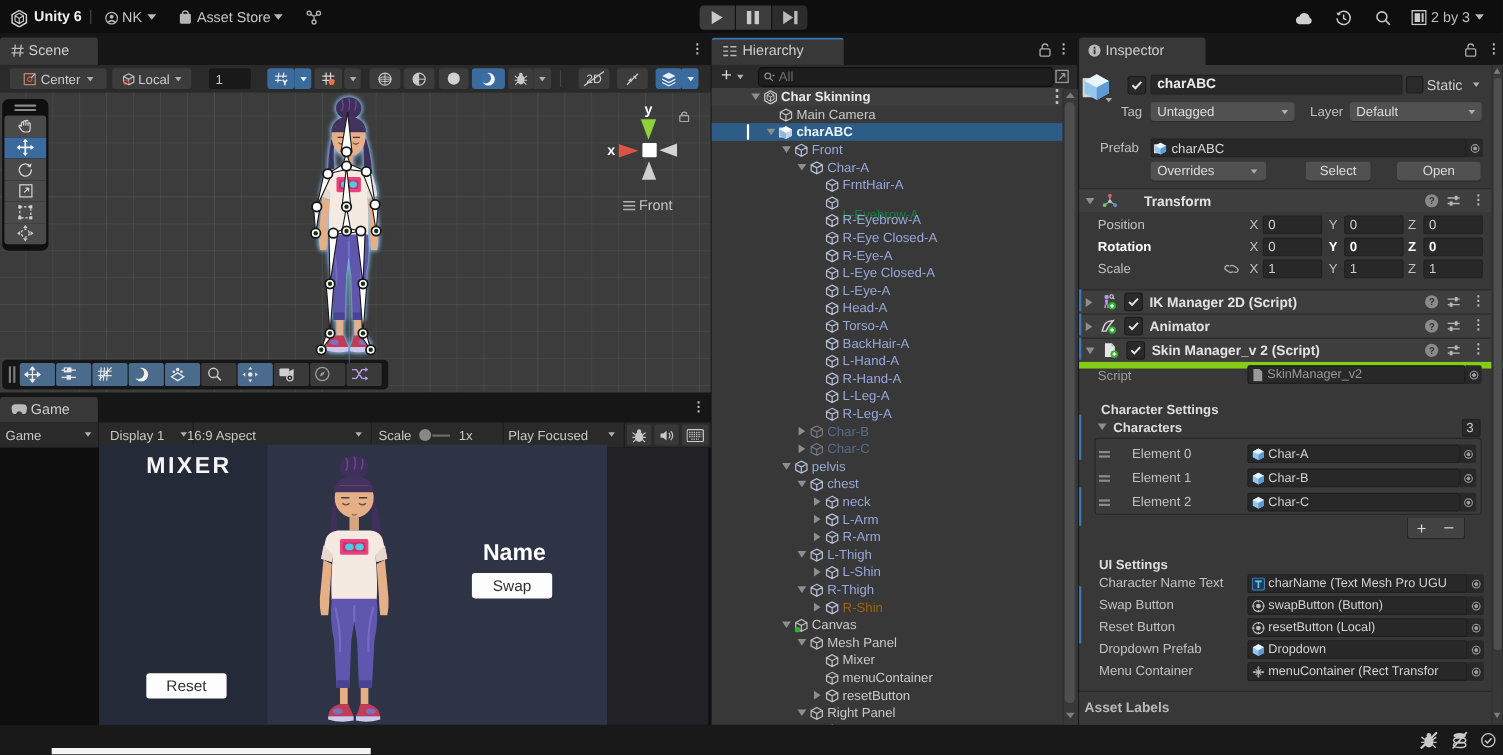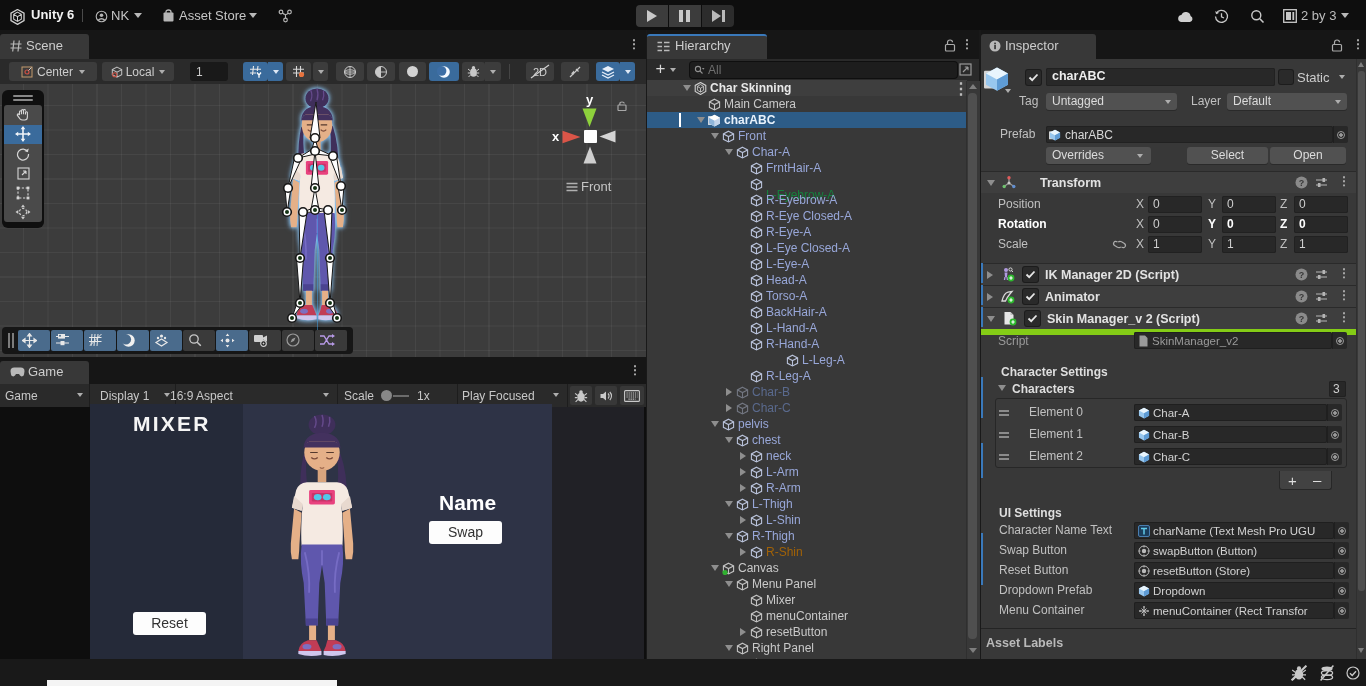--- a/index.html
+++ b/index.html
@@ -668,21 +668,21 @@
       <span class="lab" style="color:#98a7d9;">L-Hand-A</span>
     </div>
     <div class="hrow" style="top:336px;">
       <div style="width:89px;flex:none;"></div>
       <div class="arrslot"></div>
       <svg class="ico" viewBox="0 0 13 13">
         <use href="#cubep"></use>
       </svg>
       <span class="lab" style="color:#98a7d9;">R-Hand-A</span>
     </div>
-    <div class="hrow" style="top:352px;padding-left:36px;">
+    <div class="hrow" style="top:352px;">
       <div style="width:89px;flex:none;"></div>
       <div class="arrslot"></div>
       <svg class="ico" viewBox="0 0 13 13">
         <use href="#cubep"></use>
       </svg>
       <span class="lab" style="color:#98a7d9;">L-Leg-A</span>
     </div>
     <div class="hrow" style="top:368px;">
       <div style="width:89px;flex:none;"></div>
       <div class="arrslot"></div>
@@ -813,21 +813,21 @@
       <span class="lab" style="color:#c9c9c9;">Canvas</span>
     </div>
     <div class="hrow" style="top:576px;">
       <div style="width:75px;flex:none;"></div>
       <div class="arrslot">
         <span class="tdown"></span>
       </div>
       <svg class="ico" viewBox="0 0 13 13">
         <use href="#cubeg"></use>
       </svg>
-      <span class="lab" style="color:#c9c9c9;">Menu Panel</span>
+      <span class="lab" style="color:#c9c9c9;">Mesh Panel</span>
     </div>
     <div class="hrow" style="top:592px;">
       <div style="width:89px;flex:none;"></div>
       <div class="arrslot"></div>
       <svg class="ico" viewBox="0 0 13 13">
         <use href="#cubeg"></use>
       </svg>
       <span class="lab" style="color:#c9c9c9;">Mixer</span>
     </div>
     <div class="hrow" style="top:608px;">
@@ -911,21 +911,21 @@
     <div class="ilab" style="left:1000px;top:127px;">Prefab</div>
     <div class="ifield" style="left:1046px;top:126px;width:287px;height:17px;display:flex;align-items:center;">
       <svg style="margin-left:3px" width="12" height="12" viewBox="0 0 13 13">
         <rect x="0" y="2.4" width="5.5" height="8.8" fill="#d5d5d5" rx="0.5"></rect>
         <use href="#cubebf"></use>
       </svg>
       <span style="margin-left:4px;color:#d8d8d8;">charABC</span>
     </div>
     <div class="pip abs" style="left:1333px;top:126px;height:17px;background:#282828;border-radius:0 2px 2px 0;"></div>
     <div class="ddl" style="left:1046px;top:147px;width:105px;height:17px;"><span style="margin-left:6px;line-height:17px;">Overrides</span><span class="dar2" style="position:absolute;right:8px;top:7px;"></span></div>
-    <div class="ddl" style="left:1187px;top:147px;width:81px;height:17px;text-align:center;line-height:17px;">Select</div>
+    <div class="ddl" style="left:1187px;top:147px;width:59px;height:17px;text-align:center;line-height:17px;">Select</div>
     <div class="ddl" style="left:1270px;top:147px;width:76px;height:17px;text-align:center;line-height:17px;">Open</div>
     <div class="chead" style="top:171px;">
       <span class="tdown" style="margin-left:6px;"></span>
       <svg style="margin-left:7px" width="14" height="14" viewBox="0 0 14 14">
         <path d="M7 7 L7 1.5 M7 7 L2 10.5 M7 7 L12 10.5" stroke="#9a9a9a" stroke-width="1.3"></path>
         <circle cx="7" cy="1.8" r="1.7" fill="#e25c5c"></circle>
         <circle cx="2.2" cy="10.5" r="1.7" fill="#6fc26f"></circle>
         <circle cx="11.8" cy="10.5" r="1.7" fill="#628fd0"></circle>
         <circle cx="7" cy="7" r="1.5" fill="#c8c8c8"></circle>
       </svg>
@@ -1114,21 +1114,21 @@
       <span class="t">swapButton (Button)</span>
     </div>
     <div class="pip abs" style="left:1334px;top:542px;height:17px;background:#282828;border-radius:0 2px 2px 0;"></div>
     <div class="ilab" style="left:999px;top:563px;">Reset Button</div>
     <div class="obj" style="left:1134px;top:562px;width:200px;height:17px;">
       <svg style="margin-left:4px;flex:none" width="12" height="12" viewBox="0 0 12 12">
         <circle cx="6" cy="6" r="5" fill="none" stroke="#bbb" stroke-width="1"></circle>
         <circle cx="6" cy="6" r="2.2" fill="#bbb"></circle>
         <path d="M6 0.5 L6 2.5 M6 9.5 L6 11.5 M0.5 6 L2.5 6 M9.5 6 L11.5 6" stroke="#bbb" stroke-width="1"></path>
       </svg>
-      <span class="t">resetButton (Store)</span>
+      <span class="t">resetButton (Local)</span>
     </div>
     <div class="pip abs" style="left:1334px;top:562px;height:17px;background:#282828;border-radius:0 2px 2px 0;"></div>
     <div class="ilab" style="left:999px;top:583px;text-align:center;">Dropdown Prefab</div>
     <div class="obj" style="left:1134px;top:582px;width:200px;height:17px;">
       <svg style="margin-left:4px;flex:none" width="12" height="12" viewBox="0 0 13 13">
         <use href="#cubebf"></use>
       </svg>
       <span class="t">Dropdown</span>
     </div>
     <div class="pip abs" style="left:1334px;top:582px;height:17px;background:#282828;border-radius:0 2px 2px 0;"></div>

